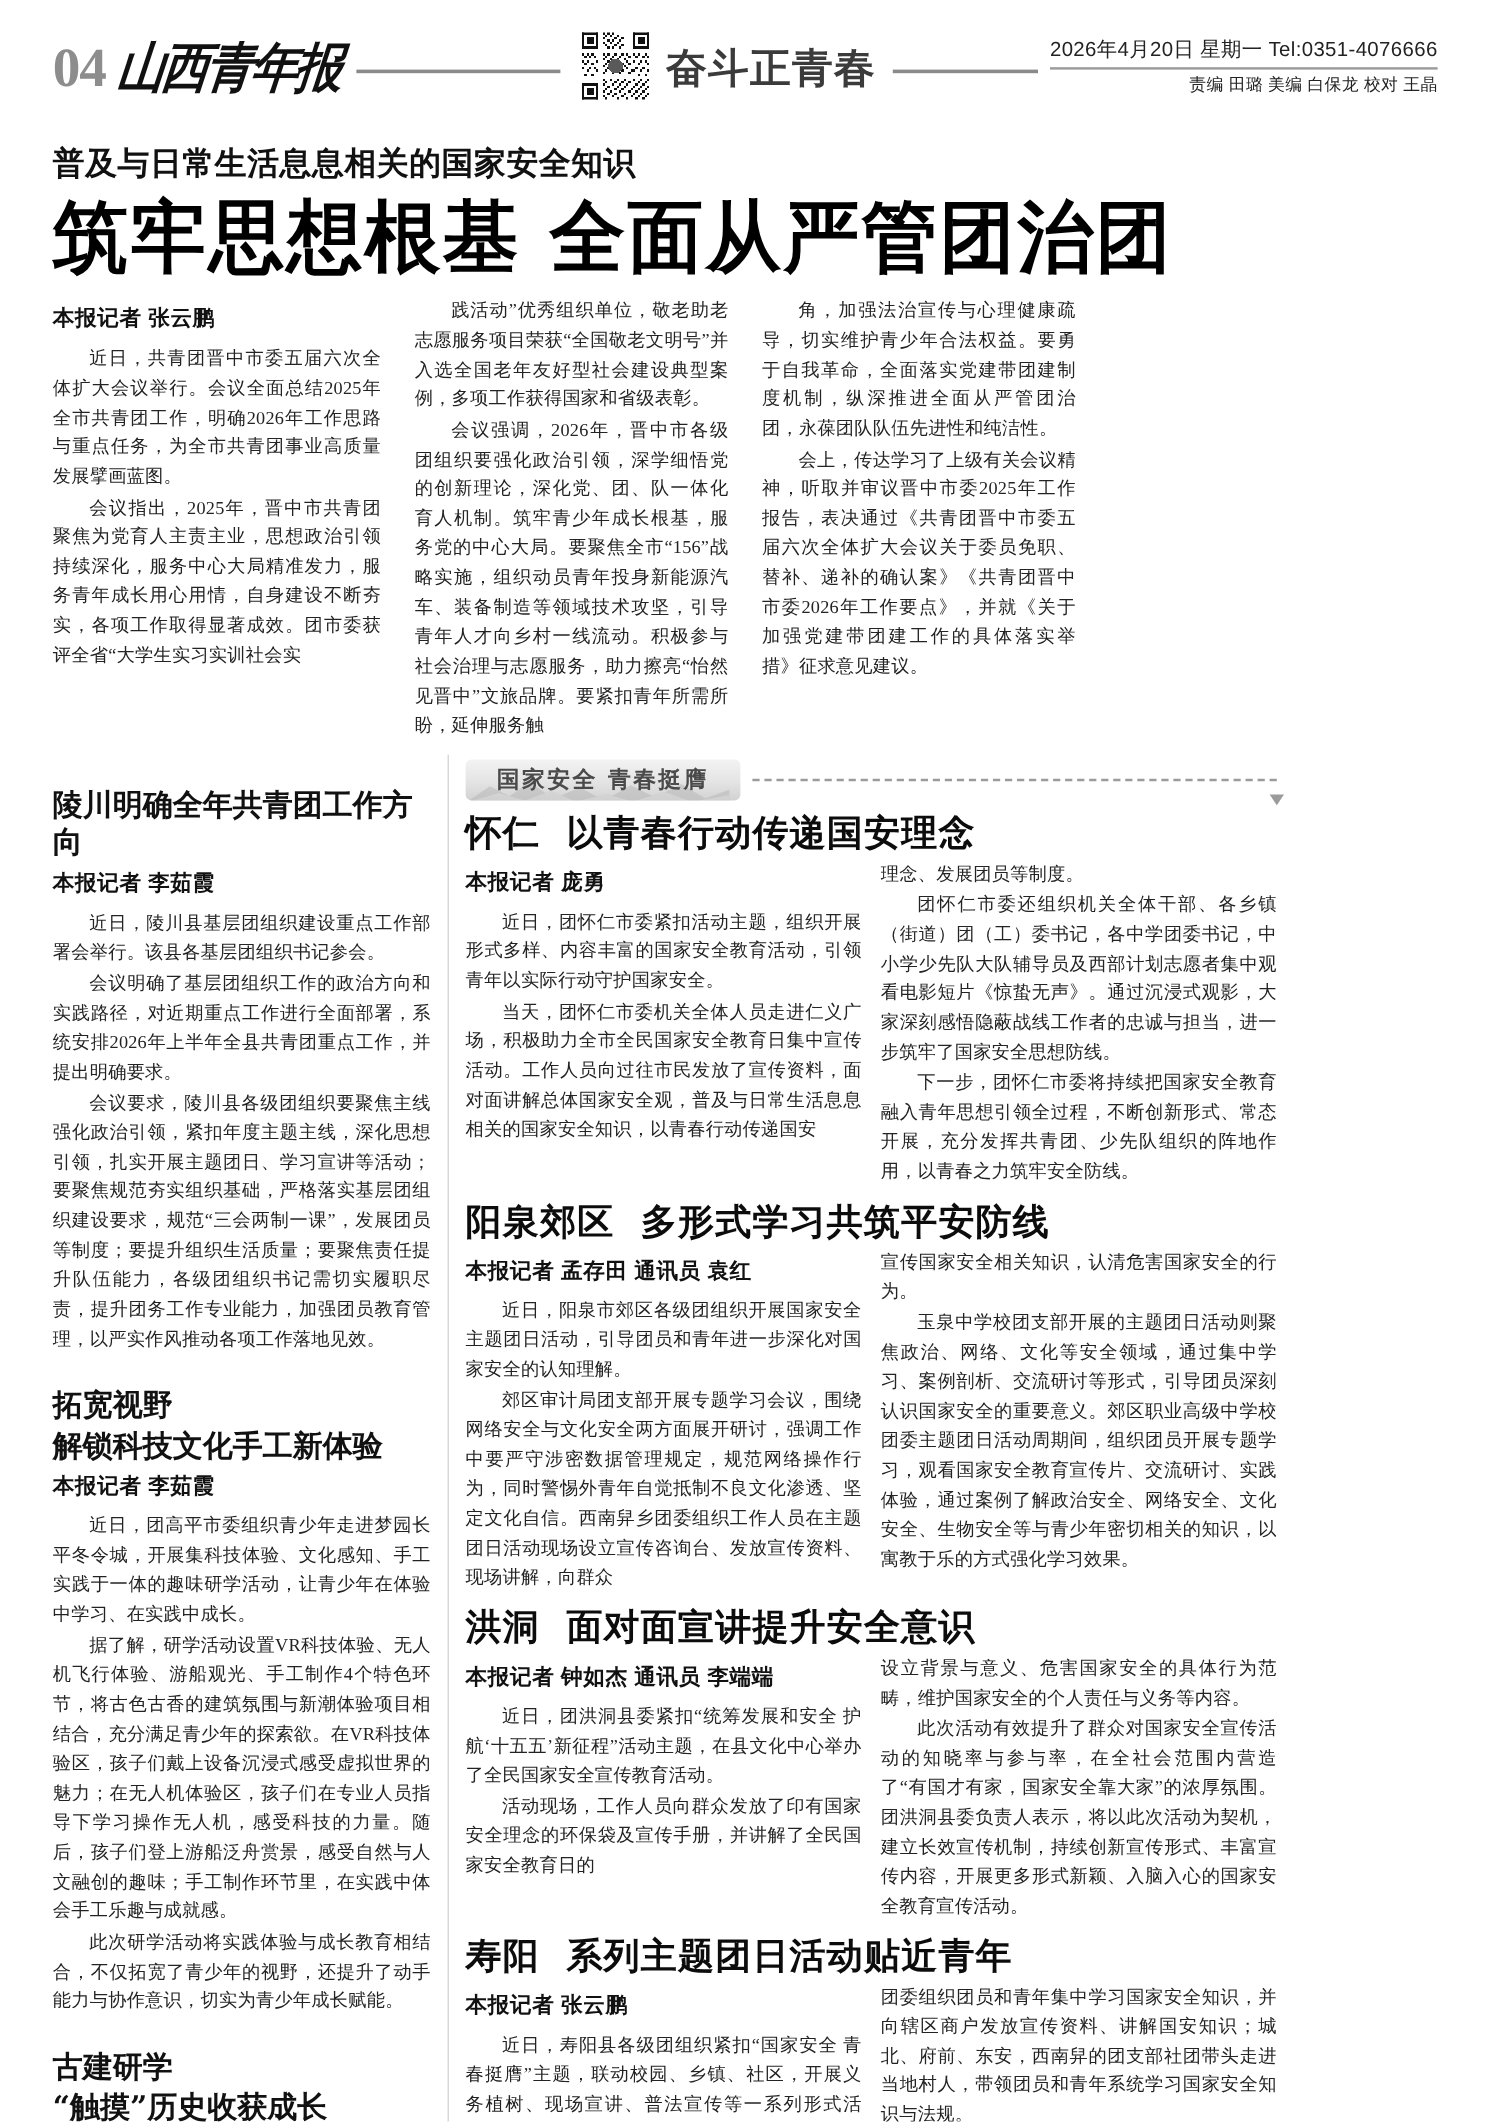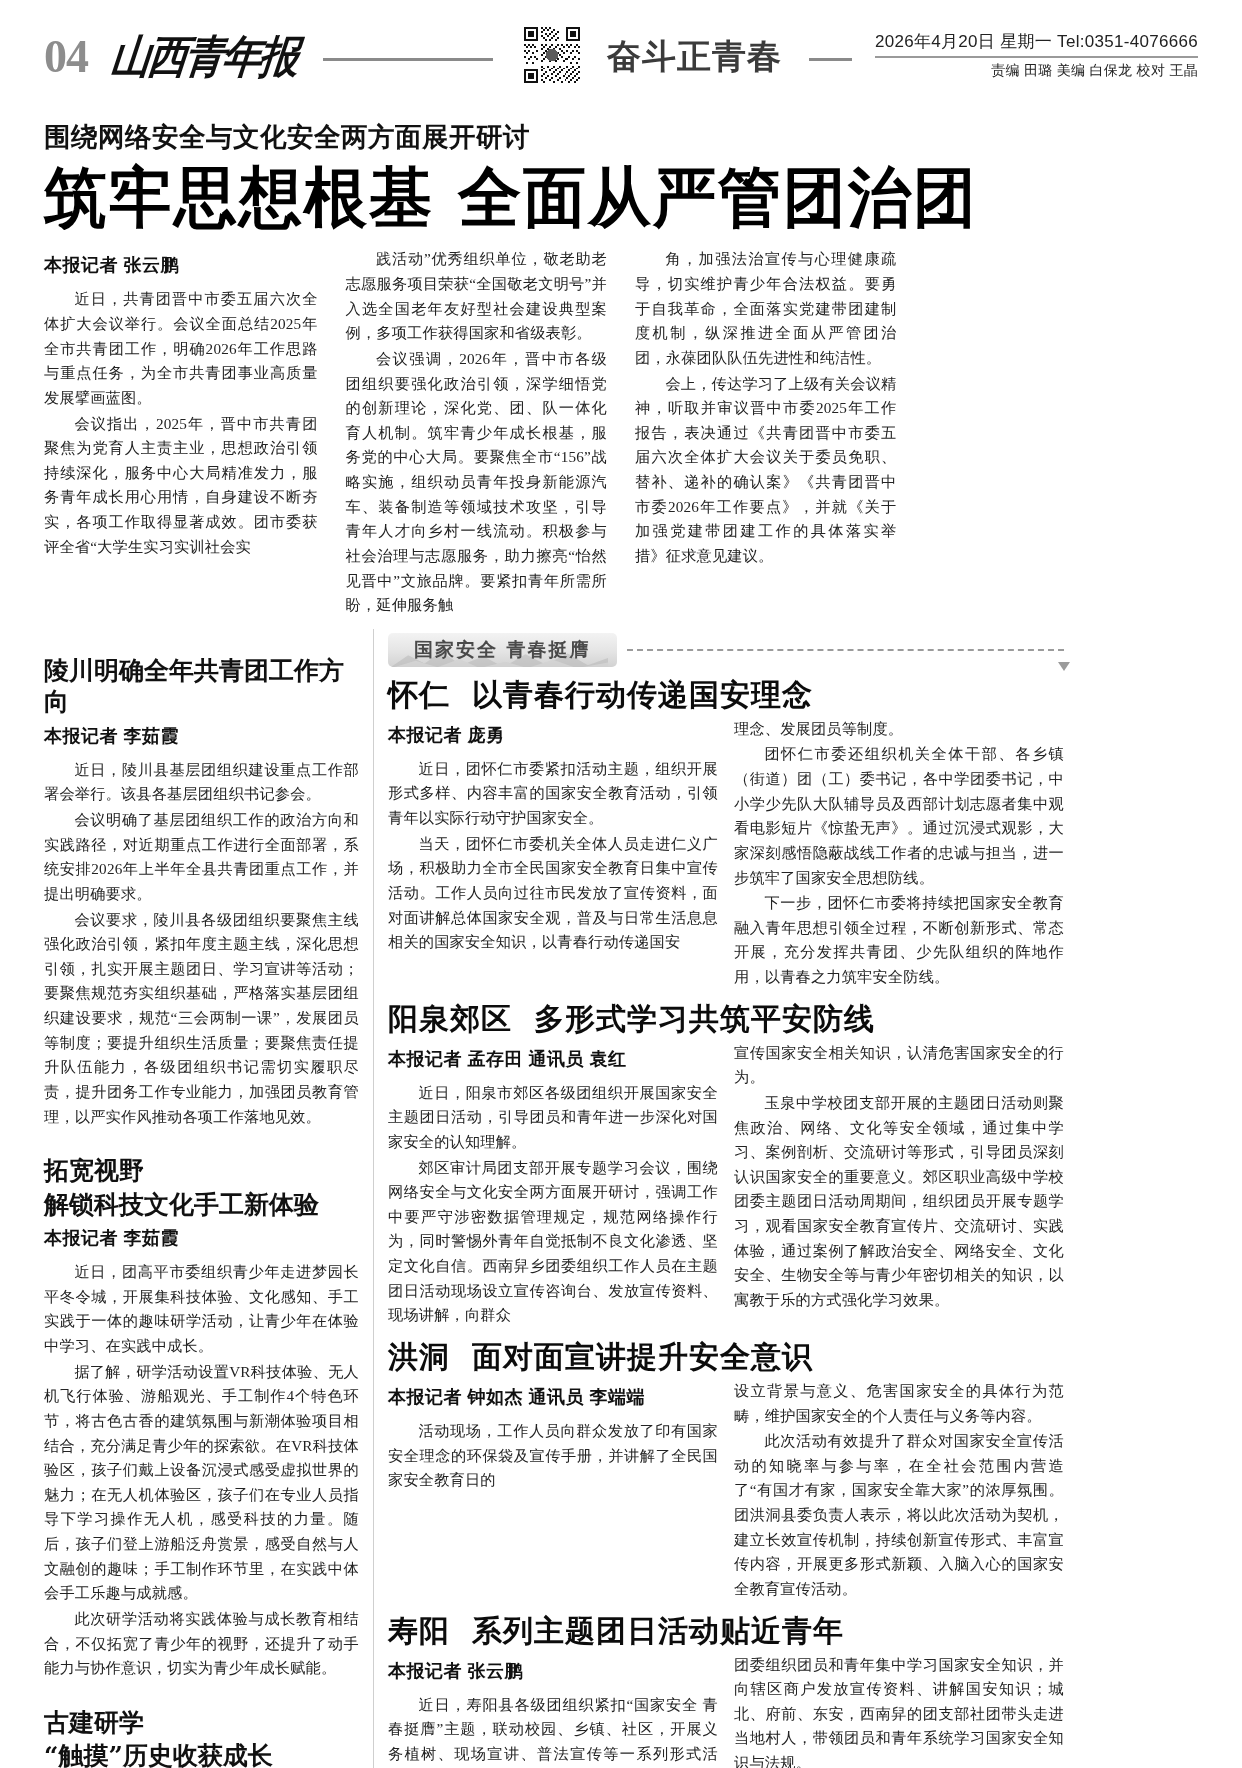--- a/index.html
+++ b/index.html
@@ -24,21 +24,20 @@
     background: #fff;
   }
 
   
   .masthead {
     position: relative;
     height: 108px;
     margin: 0 44px;
     display: flex;
     align-items: center;
-    gap: 13px;
   }
   .folio {
     font-family: "Liberation Serif", serif;
     font-size: 46px;
     font-weight: bold;
     color: #8d8d8d;
     letter-spacing: -1px;
     line-height: 1;
     margin-right: 10px;
     margin-top: 6px;
@@ -449,21 +448,21 @@
     <div class="rule-right"></div>
 
     <div class="head-meta">
       <div class="line1">2026年4月20日  星期一  Tel:0351-4076666</div>
       <div class="metarule"></div>
       <div class="line2">责编 田璐  美编 白保龙  校对 王晶</div>
     </div>
   </div>
 
   <div class="lead">
-    <div class="shoulder">围绕网络安全与文化安全两方面展开研讨</div>
+    <div class="shoulder">普及与日常生活息息相关的国家安全知识</div>
     <div class="main-title">筑牢思想根基 全面从严管团治团</div>
   </div>
 
   <div class="body-grid">
     <div class="col col-1">
       <div class="byline">本报记者 张云鹏</div>
       <p class="para">近日，共青团晋中市委五届六次全体扩大会议举行。会议全面总结2025年全市共青团工作，明确2026年工作思路与重点任务，为全市共青团事业高质量发展擘画蓝图。</p>
       <p class="para">会议指出，2025年，晋中市共青团聚焦为党育人主责主业，思想政治引领持续深化，服务中心大局精准发力，服务青年成长用心用情，自身建设不断夯实，各项工作取得显著成效。团市委获评全省“大学生实习实训社会实</p>
     </div>
     <div class="col col-2">
@@ -556,20 +555,21 @@
         </div>
       </div>
 
       <div class="feat-block">
         <div class="feat-head">
           <span class="place">洪洞</span><span>面对面宣讲提升安全意识</span>
         </div>
         <div class="two-col">
           <div>
             <div class="byline">本报记者 钟如杰  通讯员 李端端</div>
+            <p class="para">近日，团洪洞县委紧扣“统筹发展和安全 护航‘十五五’新征程”活动主题，在县文化中心举办了全民国家安全宣传教育活动。</p>
             <p class="para">活动现场，工作人员向群众发放了印有国家安全理念的环保袋及宣传手册，并讲解了全民国家安全教育日的</p>
           </div>
           <div>
             <p class="para" style="text-indent:0">设立背景与意义、危害国家安全的具体行为范畴，维护国家安全的个人责任与义务等内容。</p>
             <p class="para">此次活动有效提升了群众对国家安全宣传活动的知晓率与参与率，在全社会范围内营造了“有国才有家，国家安全靠大家”的浓厚氛围。团洪洞县委负责人表示，将以此次活动为契机，建立长效宣传机制，持续创新宣传形式、丰富宣传内容，开展更多形式新颖、入脑入心的国家安全教育宣传活动。</p>
           </div>
         </div>
       </div>
 
       <div class="feat-block">

